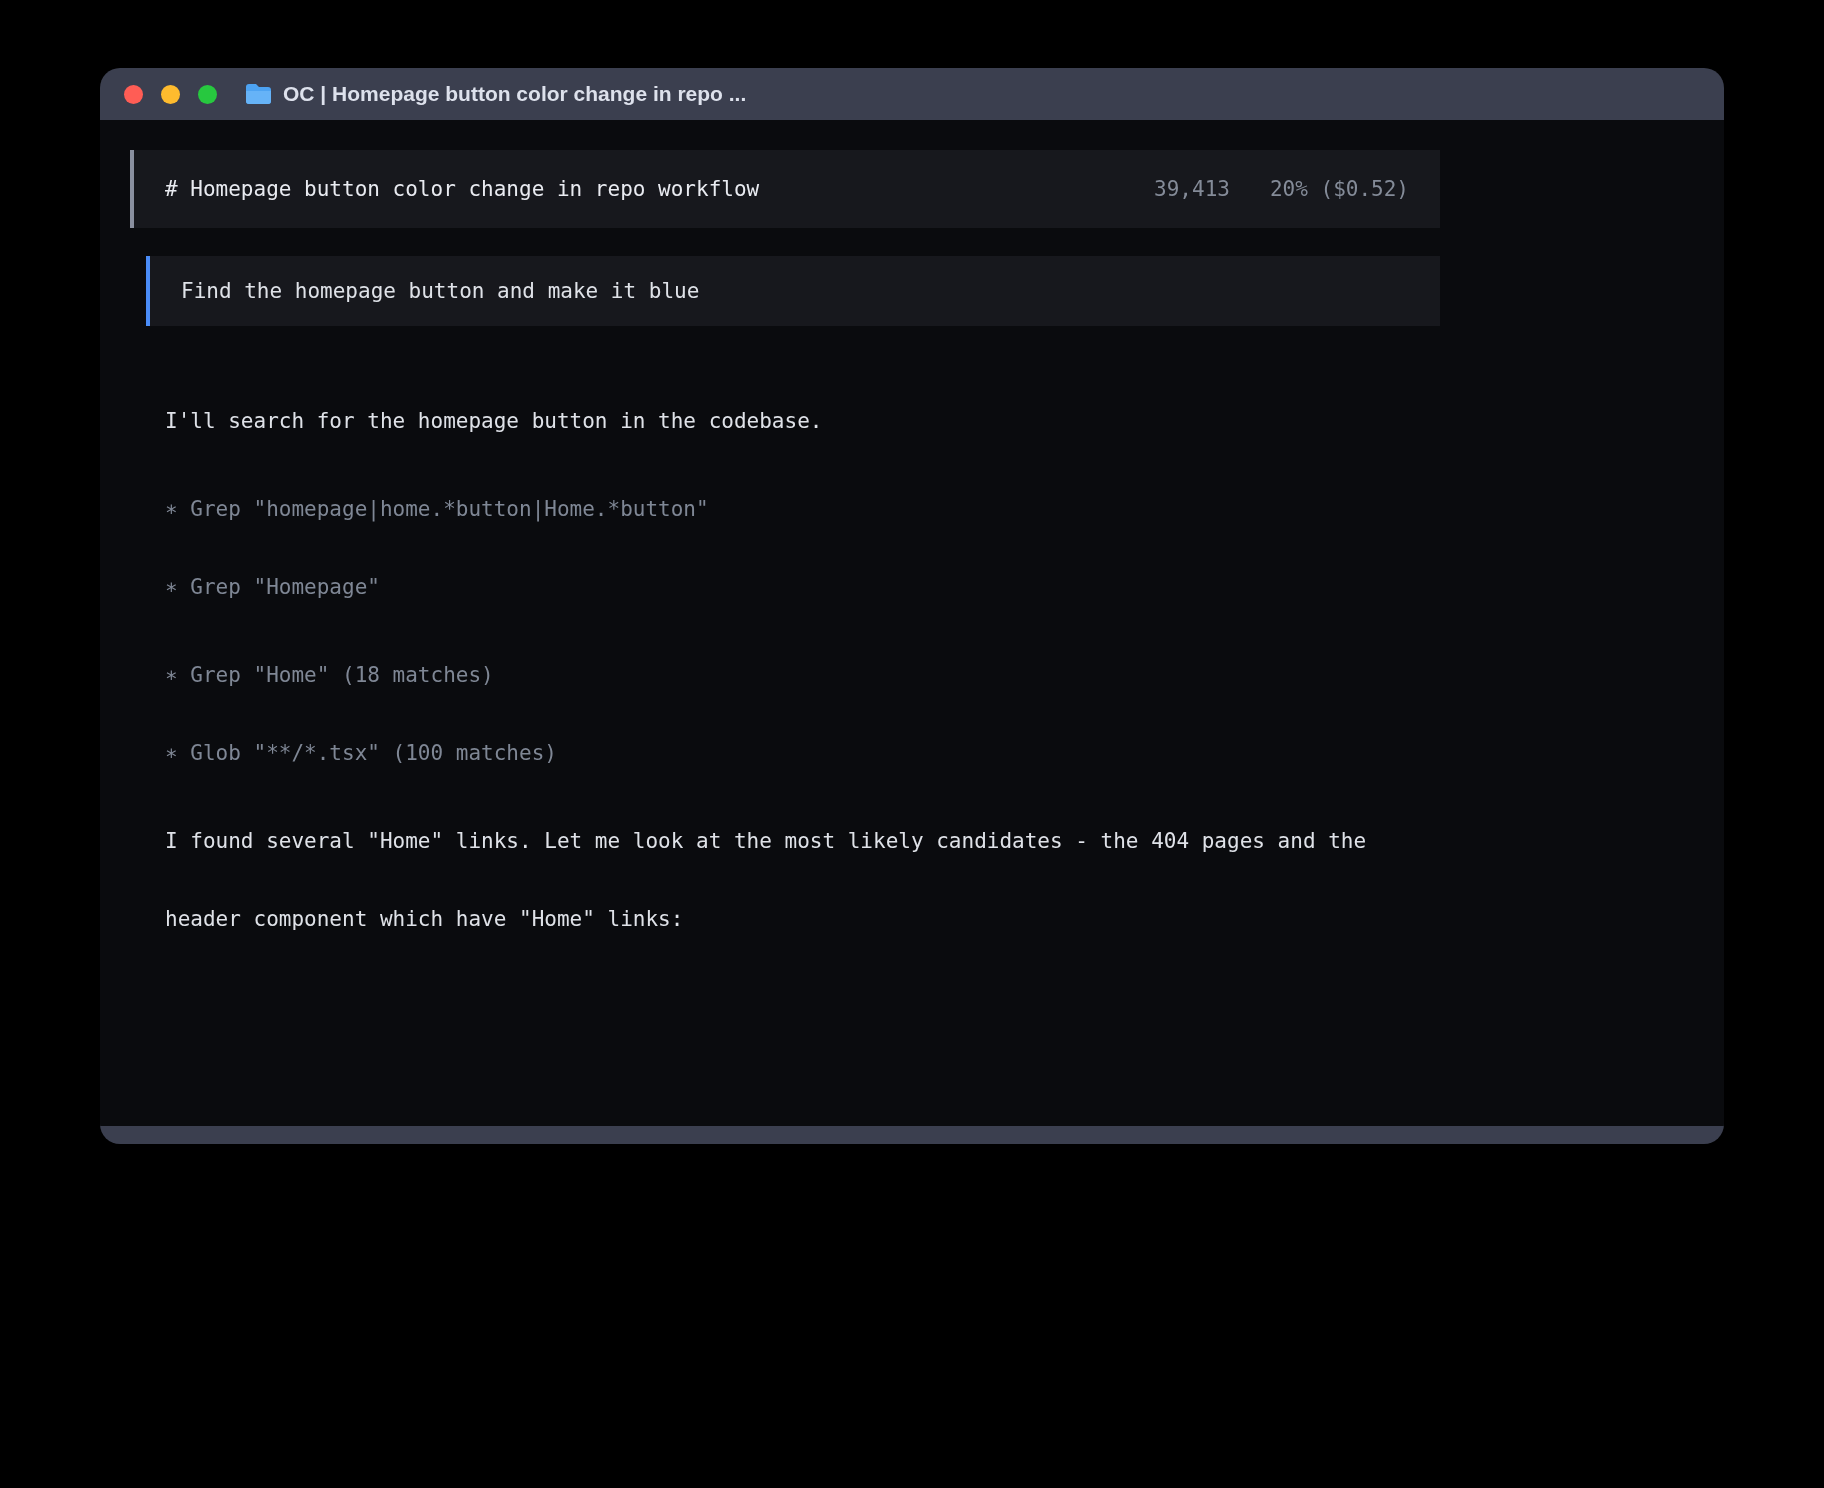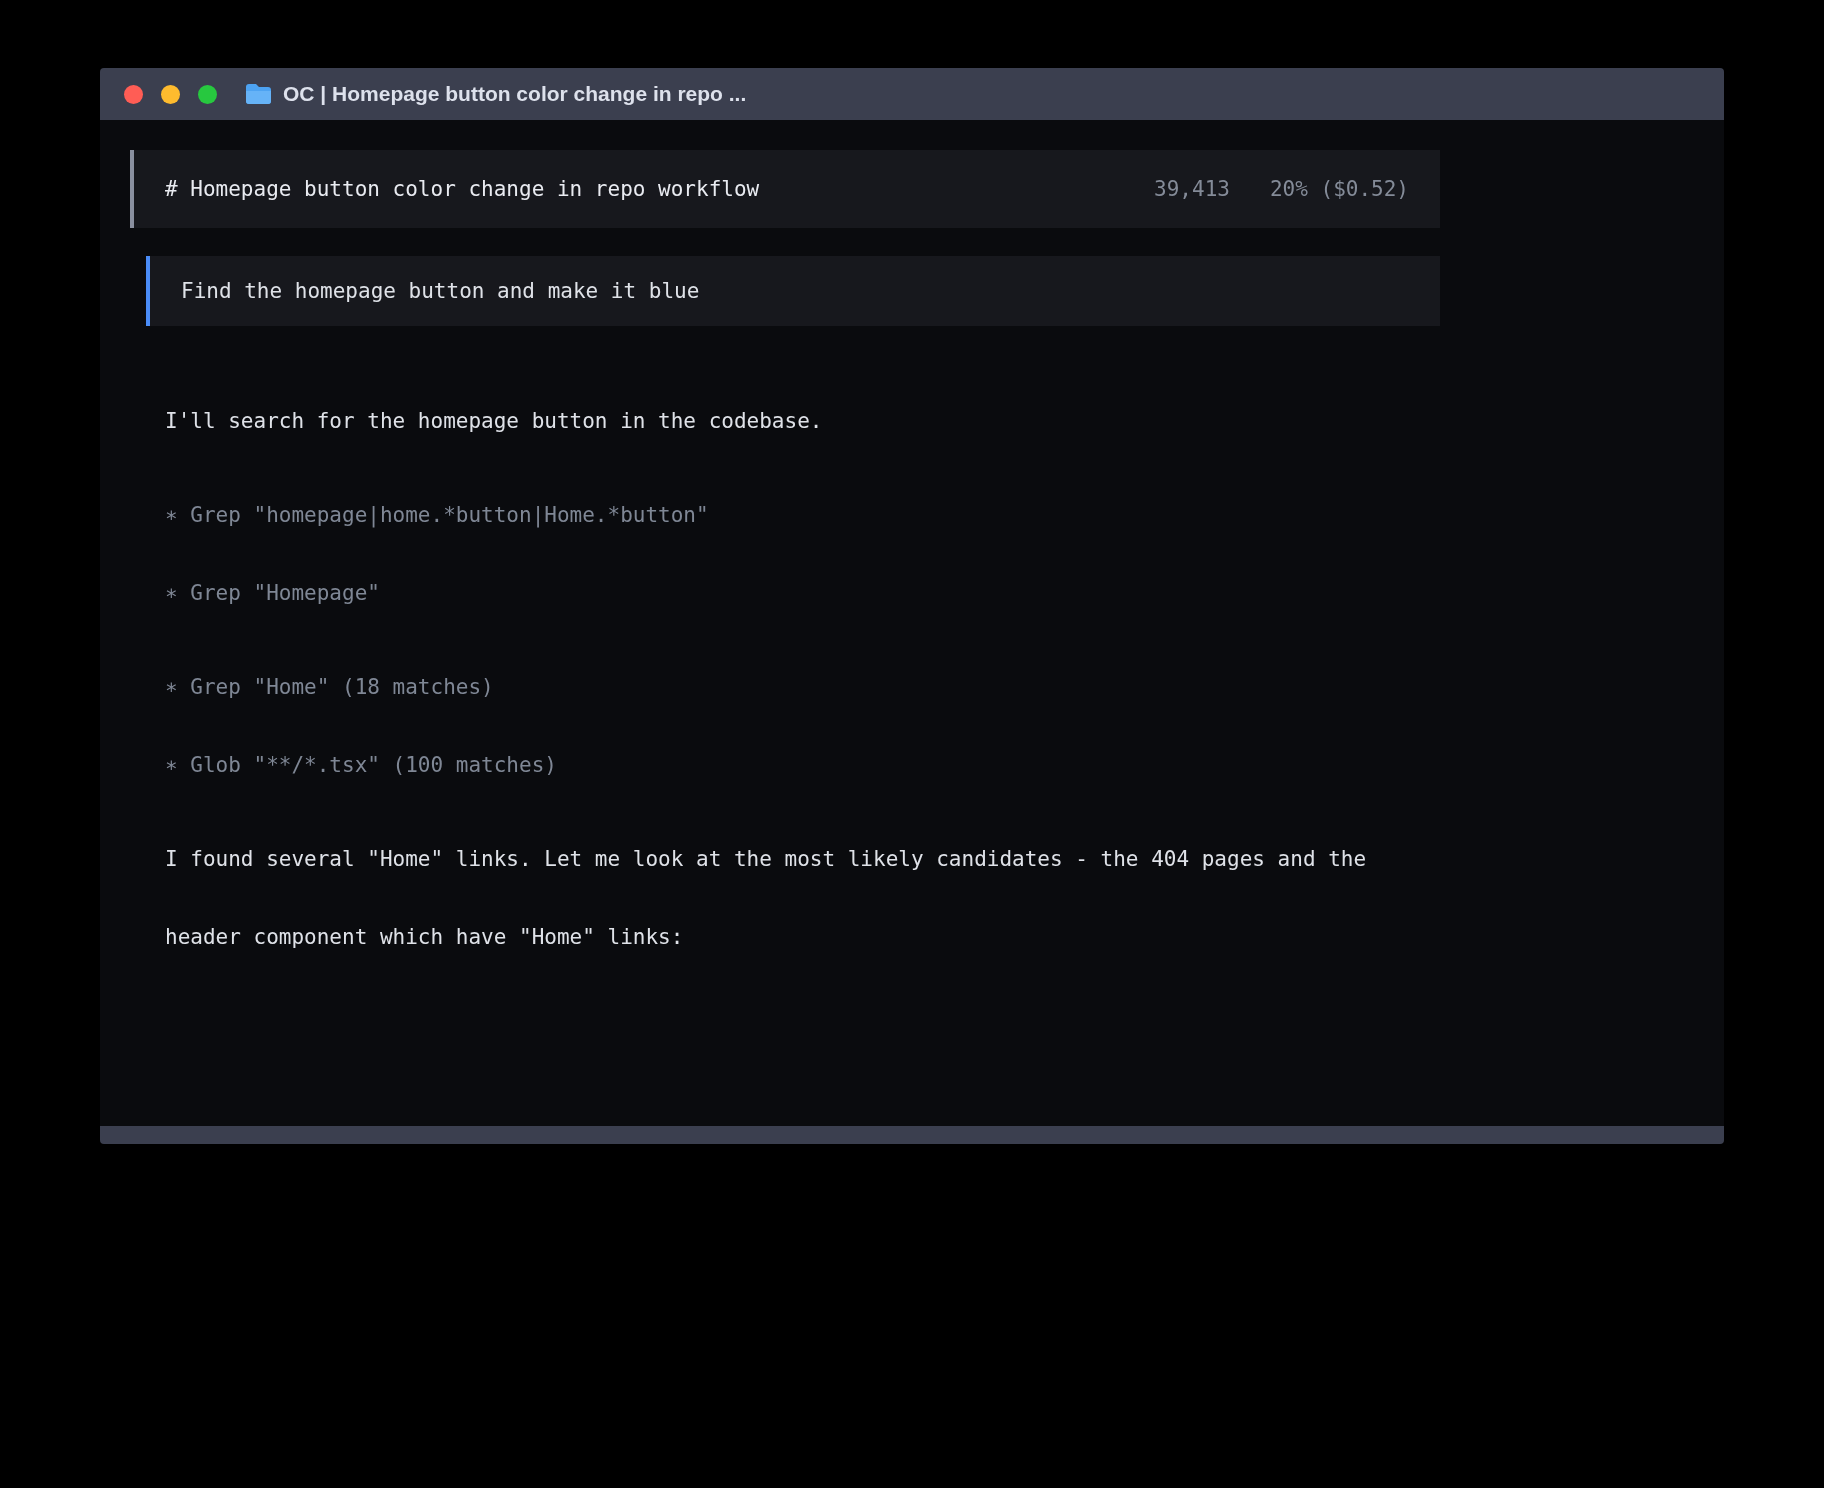--- a/index.html
+++ b/index.html
@@ -1,20 +1,20 @@
 <!DOCTYPE html>
 <html><head>
 <meta charset="utf-8">
 <style>
   html,body { margin:0; padding:0; background:#000; }
   body { width:1824px; height:1488px; position:relative; overflow:hidden;
          font-family:"DejaVu Sans Mono", monospace; }
 
   .window { position:absolute; left:100px; top:68px; width:1624px; height:1076px;
-            background:#3b3f4f; border-radius:4px; overflow:hidden;
+            background:#3b3f4f; border-radius:20px; overflow:hidden;
             box-shadow:0 30px 80px rgba(0,0,0,.8); }
 
   
   .titlebar { height:52px; display:flex; align-items:center; padding:0 24px; }
   .lights { display:flex; gap:18px; }
   .light { width:19px; height:19px; border-radius:50%; }
   .light.red { background:#ff5d55; }
   .light.yellow { background:#febb2e; }
   .light.green { background:#27c83f; }
   .title-wrap { display:flex; align-items:center; gap:11px; margin-left:28px;
@@ -31,21 +31,21 @@
   .header-block { height:78px; display:flex; align-items:center; padding:0 31px; }
   .header-title { color:#e9ebf1; font-weight:normal; white-space:pre; }
   .header-meta { margin-left:auto; display:flex; gap:40px; color:#848b98; }
 
   .user-block { border-left-color:#4a8cf7; height:70px; margin-top:28px;
                 display:flex; align-items:center; padding:0 31px; color:#dfe2e8;margin-left:16px; }
 
   .transcript { margin-top:30px; padding-left:35px; line-height:26px; white-space:pre; }
   .line { color:#dfe2e8; }
   .line.muted { color:#7f8795; }
-  .gap { margin-top:16px; }
+  .gap { margin-top:10px; }
 </style>
 </head>
 <body>
 
 <div class="window">
 
   <div class="titlebar">
     <div class="lights">
       <div class="light red"></div>
       <div class="light yellow"></div>

